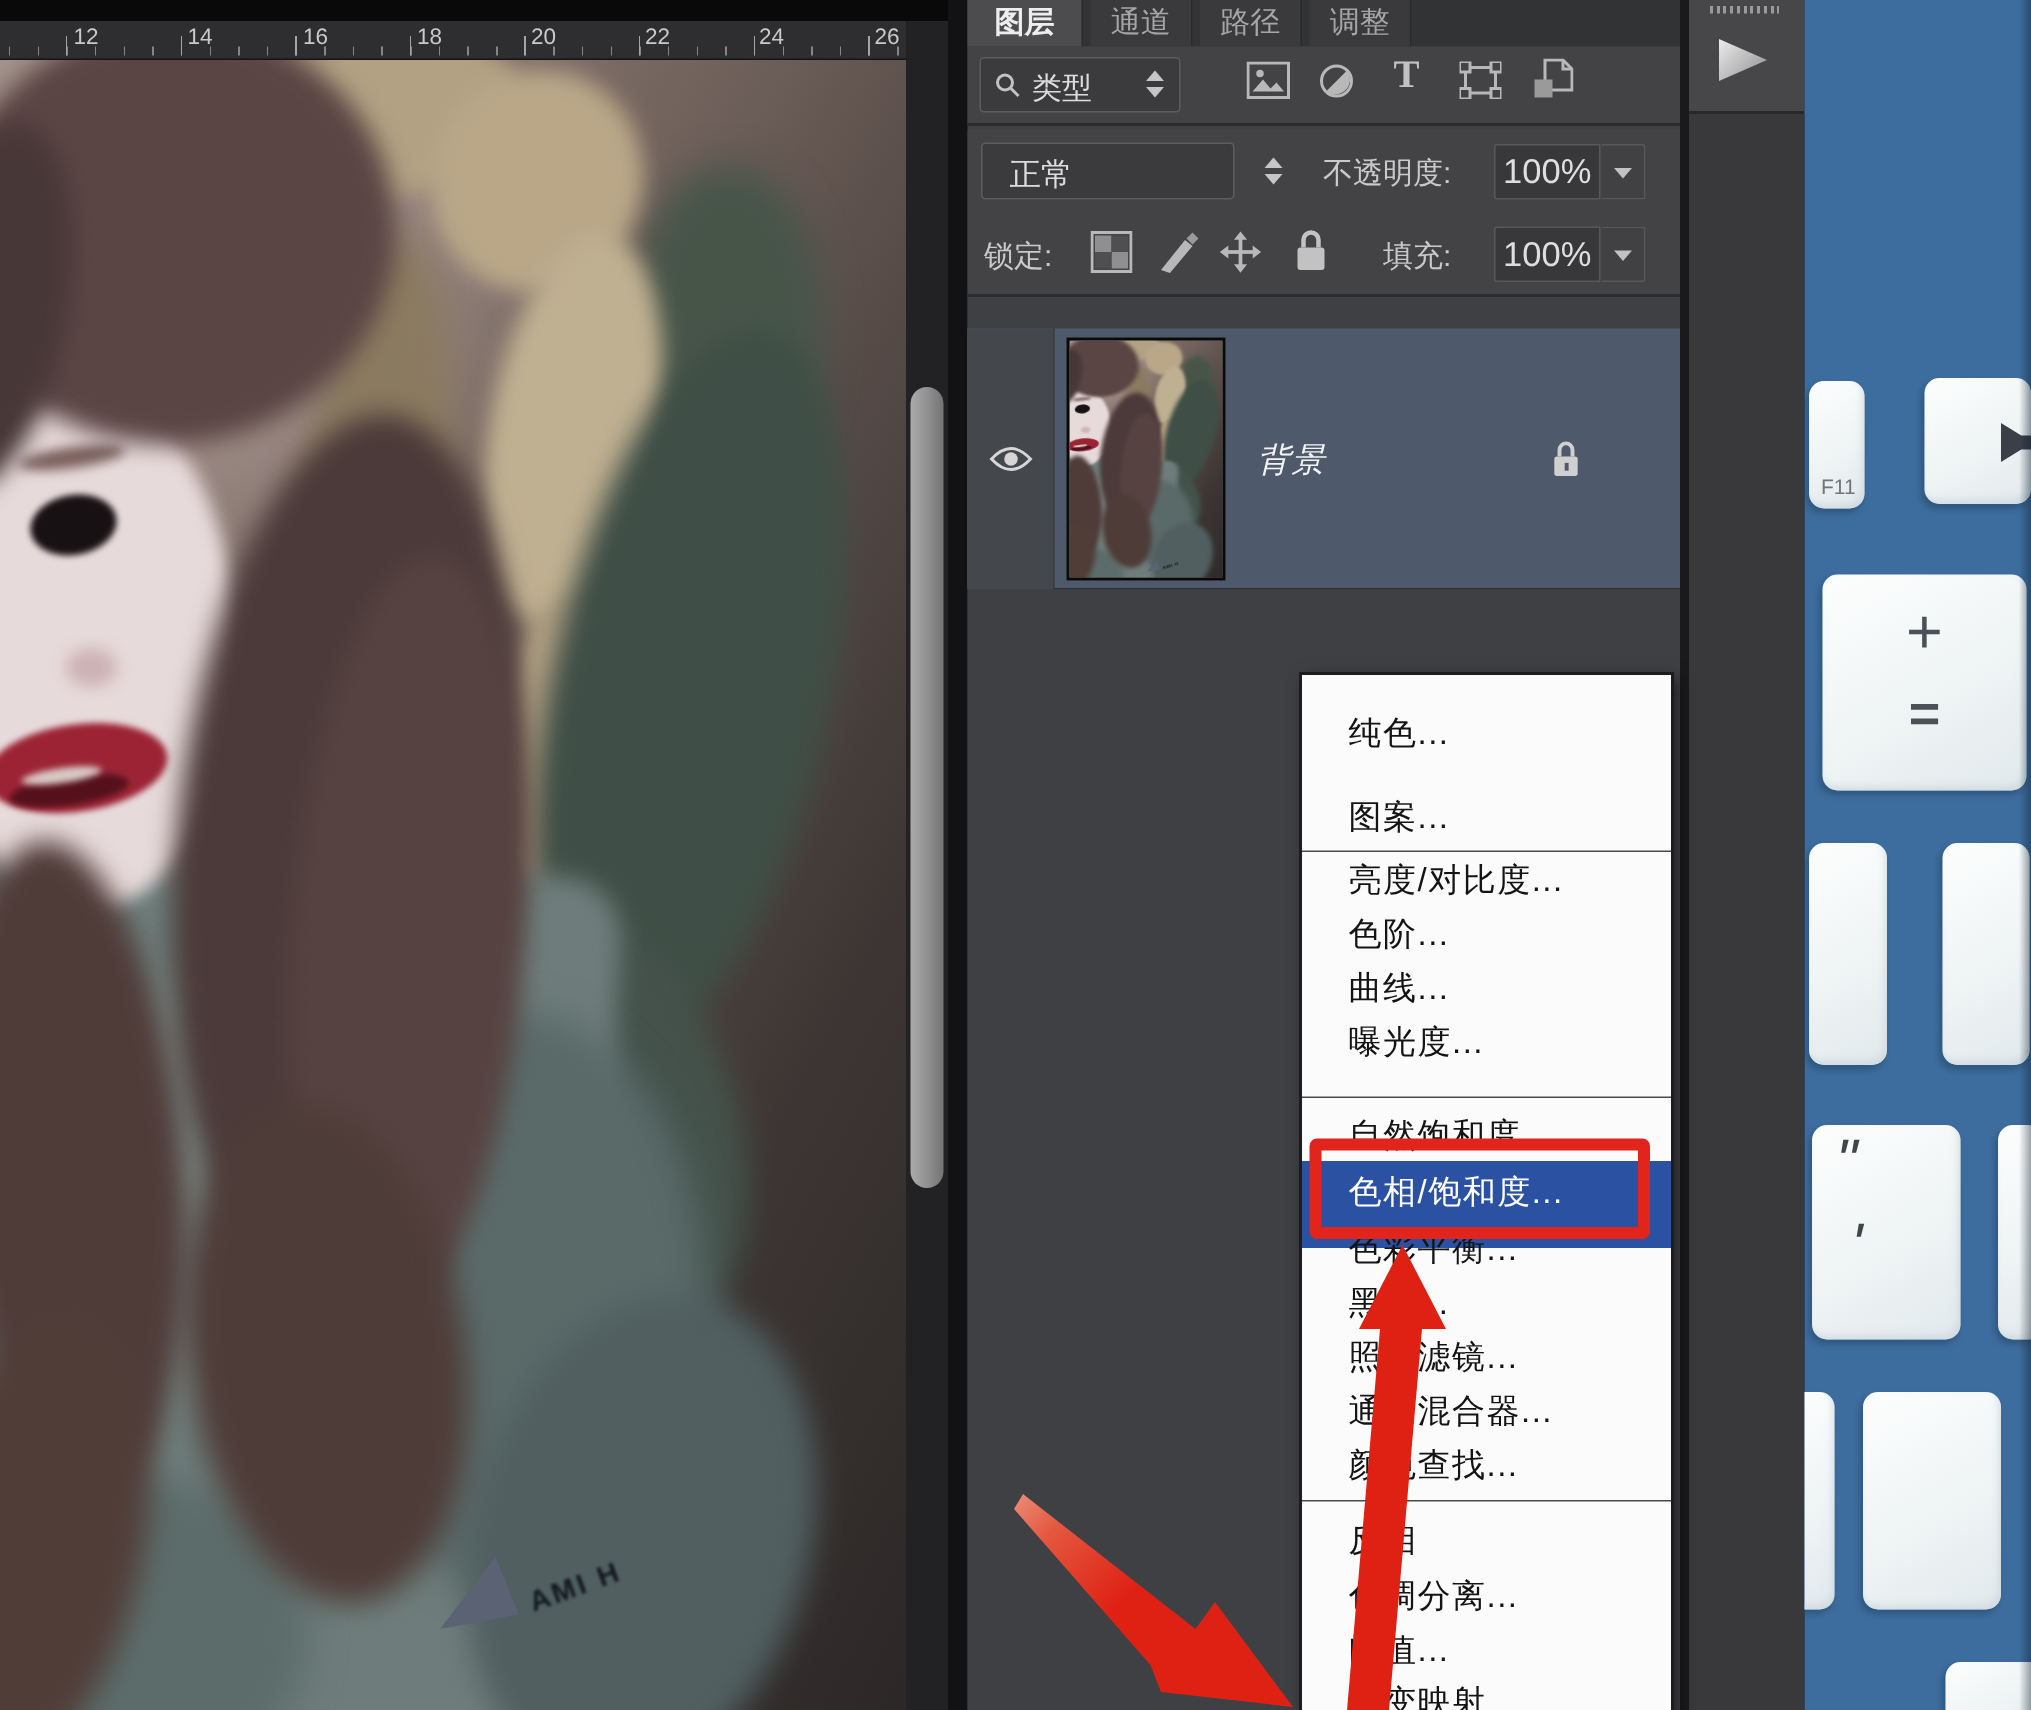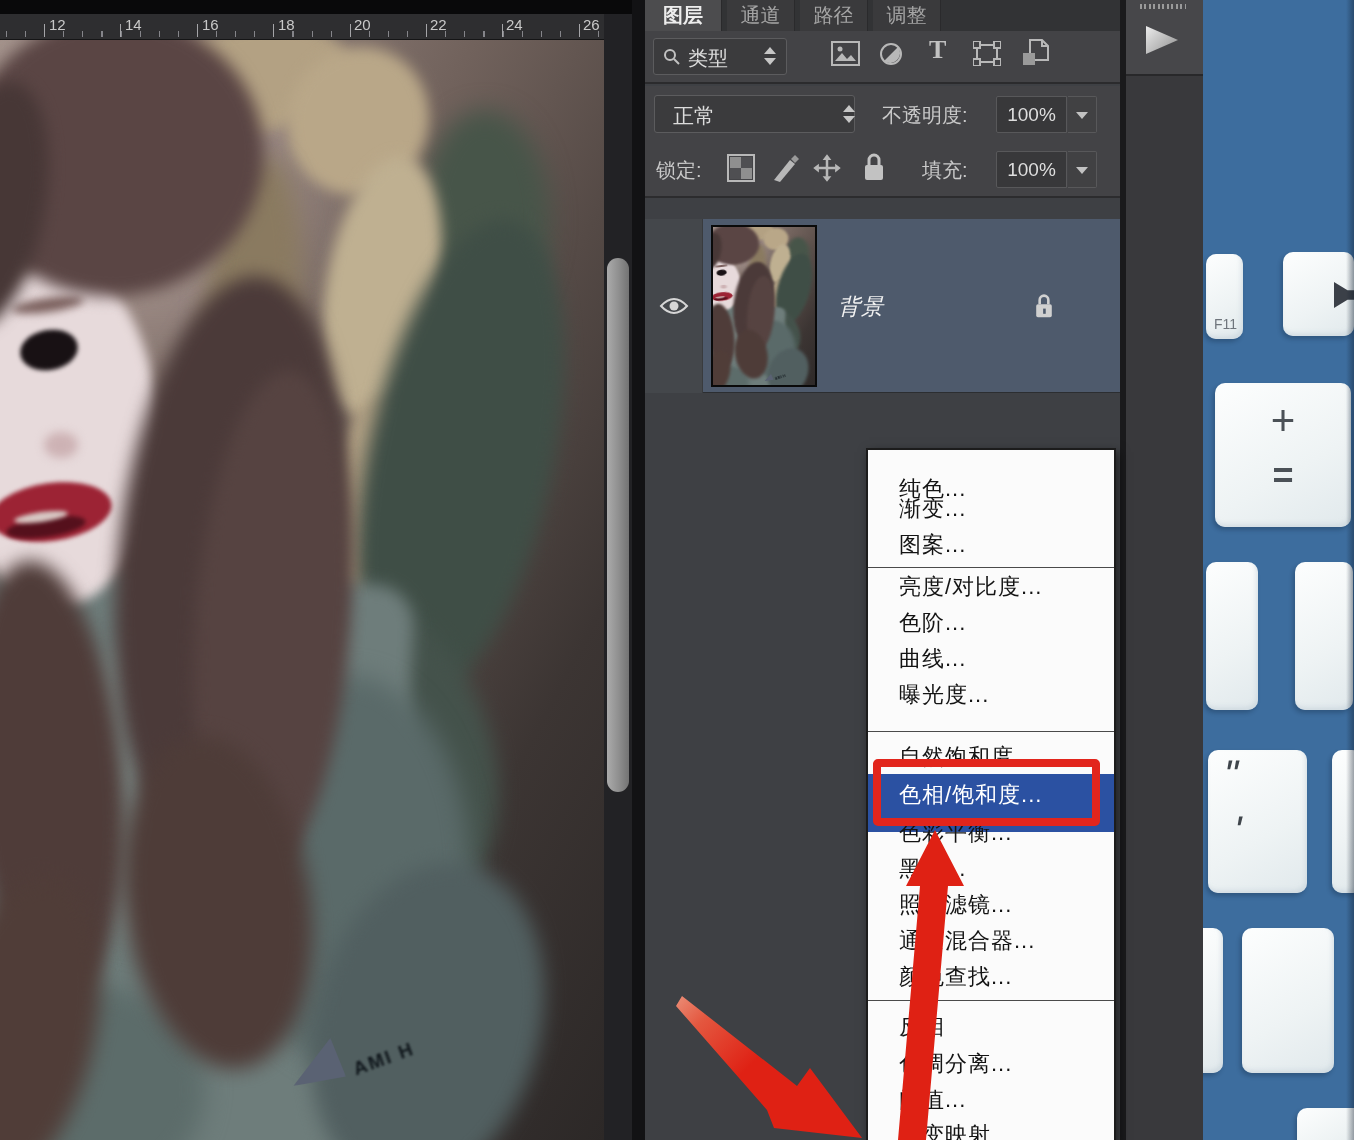--- a/index.html
+++ b/index.html
@@ -34,21 +34,21 @@
   .row{position:absolute;left:0;width:475px;background:#434346;}
   .filter-row{top:31px;height:53px;border-bottom:2px solid #2b2b2d;}
   .blend-row{top:86px;height:54px;}
   .lock-row{top:140px;height:58px;border-bottom:2px solid #2c2c2e;}
   .combo{position:absolute;background:#3b3b3d;border:1px solid #5c5c5e;border-radius:3px;color:#dcdcdc;}
   .updown{position:absolute;width:12px;height:18px;}
   .updown i,.updown b{position:absolute;left:0;width:0;height:0;border-left:6px solid transparent;border-right:6px solid transparent;}
   .updown i{top:0;border-bottom:7px solid #c6c6c6;}
   .updown b{bottom:0;border-top:7px solid #c6c6c6;}
   .lbl{position:absolute;color:#c9c9c9;font-size:20px;}
-  .valbox{position:absolute;width:71px;height:37px;background:#38383a;border:1px solid #58585a;border-radius:2px 0 0 2px;color:#dedede;font-size:19px;text-align:center;line-height:35px;}
+  .valbox{position:absolute;width:71px;height:37px;background:#38383a;border:1px solid #58585a;border-radius:2px 0 0 2px;color:#dedede;font-size:23px;text-align:center;line-height:35px;}
   .valarrow{position:absolute;width:29px;height:37px;background:#414143;border:1px solid #58585a;border-left:none;border-radius:0 2px 2px 0;}
   .valarrow::after{content:"";position:absolute;left:8px;top:15px;border-left:6px solid transparent;border-right:6px solid transparent;border-top:7px solid #c2c2c2;}
   .ficon{position:absolute;}
 
   .layer-list{position:absolute;left:0;top:198px;width:475px;height:942px;background:#3e4044;}
   .layer-row{position:absolute;left:0;top:5px;width:475px;height:174px;background:#4e5a6c;border-bottom:1px solid #2c2e31;margin-top:16px;}
   .eye-col{position:absolute;left:0;top:0;width:58px;height:174px;background:#44474b;border-right:1px solid #393b3e;}
   .thumb{position:absolute;left:66px;top:6px;width:106px;height:162px;border:2px solid #0a0a0a;background:#666;overflow:hidden;}
   .thumb-scale{position:absolute;left:0;top:0;width:604px;height:1100px;transform:scale(0.1755,0.1473);transform-origin:0 0;}
   .layer-name{position:absolute;left:193px;top:73px;font-size:22px;font-style:italic;color:#f2f2f2;letter-spacing:1px;}
@@ -188,21 +188,21 @@
       </svg>
       <svg class="ficon" style="left:377px;top:8px" width="27" height="28" viewBox="0 0 27 28">
         <path d="M8 1 h12 l6 6 v14 h-18 Z" fill="none" stroke="#b8b8b8" stroke-width="2"></path>
         <path d="M20 1 v6 h6" fill="none" stroke="#b8b8b8" stroke-width="2"></path>
         <rect x="1" y="14" width="12" height="12" fill="#9a9a9a"></rect>
       </svg>
 
     </div>
 
     <div class="row blend-row">
-      <div class="combo" style="left:9px;top:9px;width:201px;height:38px">
+      <div class="combo" style="left:9px;top:9px;width:169px;height:38px">
         <span style="position:absolute;left:18px;top:6px;font-size:21px">正常</span>
         <span class="updown" style="left:188px;top:9px">
             <i></i>
             <b></b>
           </span>
       </div>
       <span class="lbl" style="left:237px;top:16px">不透明度:</span>
       <div class="valbox" style="left:351px;top:10px">100%</div>
       <div class="valarrow" style="left:423px;top:10px"></div>
     </div>
@@ -319,21 +319,20 @@
       <span class="klabel" style="left:26px;top:58px;font-size:40px;color:#3f454b;transform:skewX(-12deg)">'</span>
     </div>
     <div class="key" style="left:129px;top:750px;width:30px;height:143px"></div>
     <div class="key" style="left:-14px;top:928px;width:34px;height:145px"></div>
     <div class="key" style="left:39px;top:928px;width:92px;height:145px"></div>
     <div class="key" style="left:94px;top:1108px;width:70px;height:45px"></div>
   </div>
 
   <div class="abs menu">
     <div class="mi" style="top:21px">纯色...</div>
-    <div class="mi" style="top:41px">渐变...</div>
     <div class="mi" style="top:77px">图案...</div>
     <div class="msep" style="top:117px"></div>
     <div class="mi" style="top:155px">色阶...</div>
     <div class="mi" style="top:119px">亮度/对比度...</div>
     <div class="mi" style="top:191px">曲线...</div>
     <div class="mi" style="top:227px">曝光度...</div>
     <div class="msep" style="top:281px"></div>
     <div class="mi" style="top:289px">自然饱和度...</div>
     <div class="mi hl" style="top:324px">色相/饱和度...</div>
     <div class="mi" style="top:365px">色彩平衡...</div>

